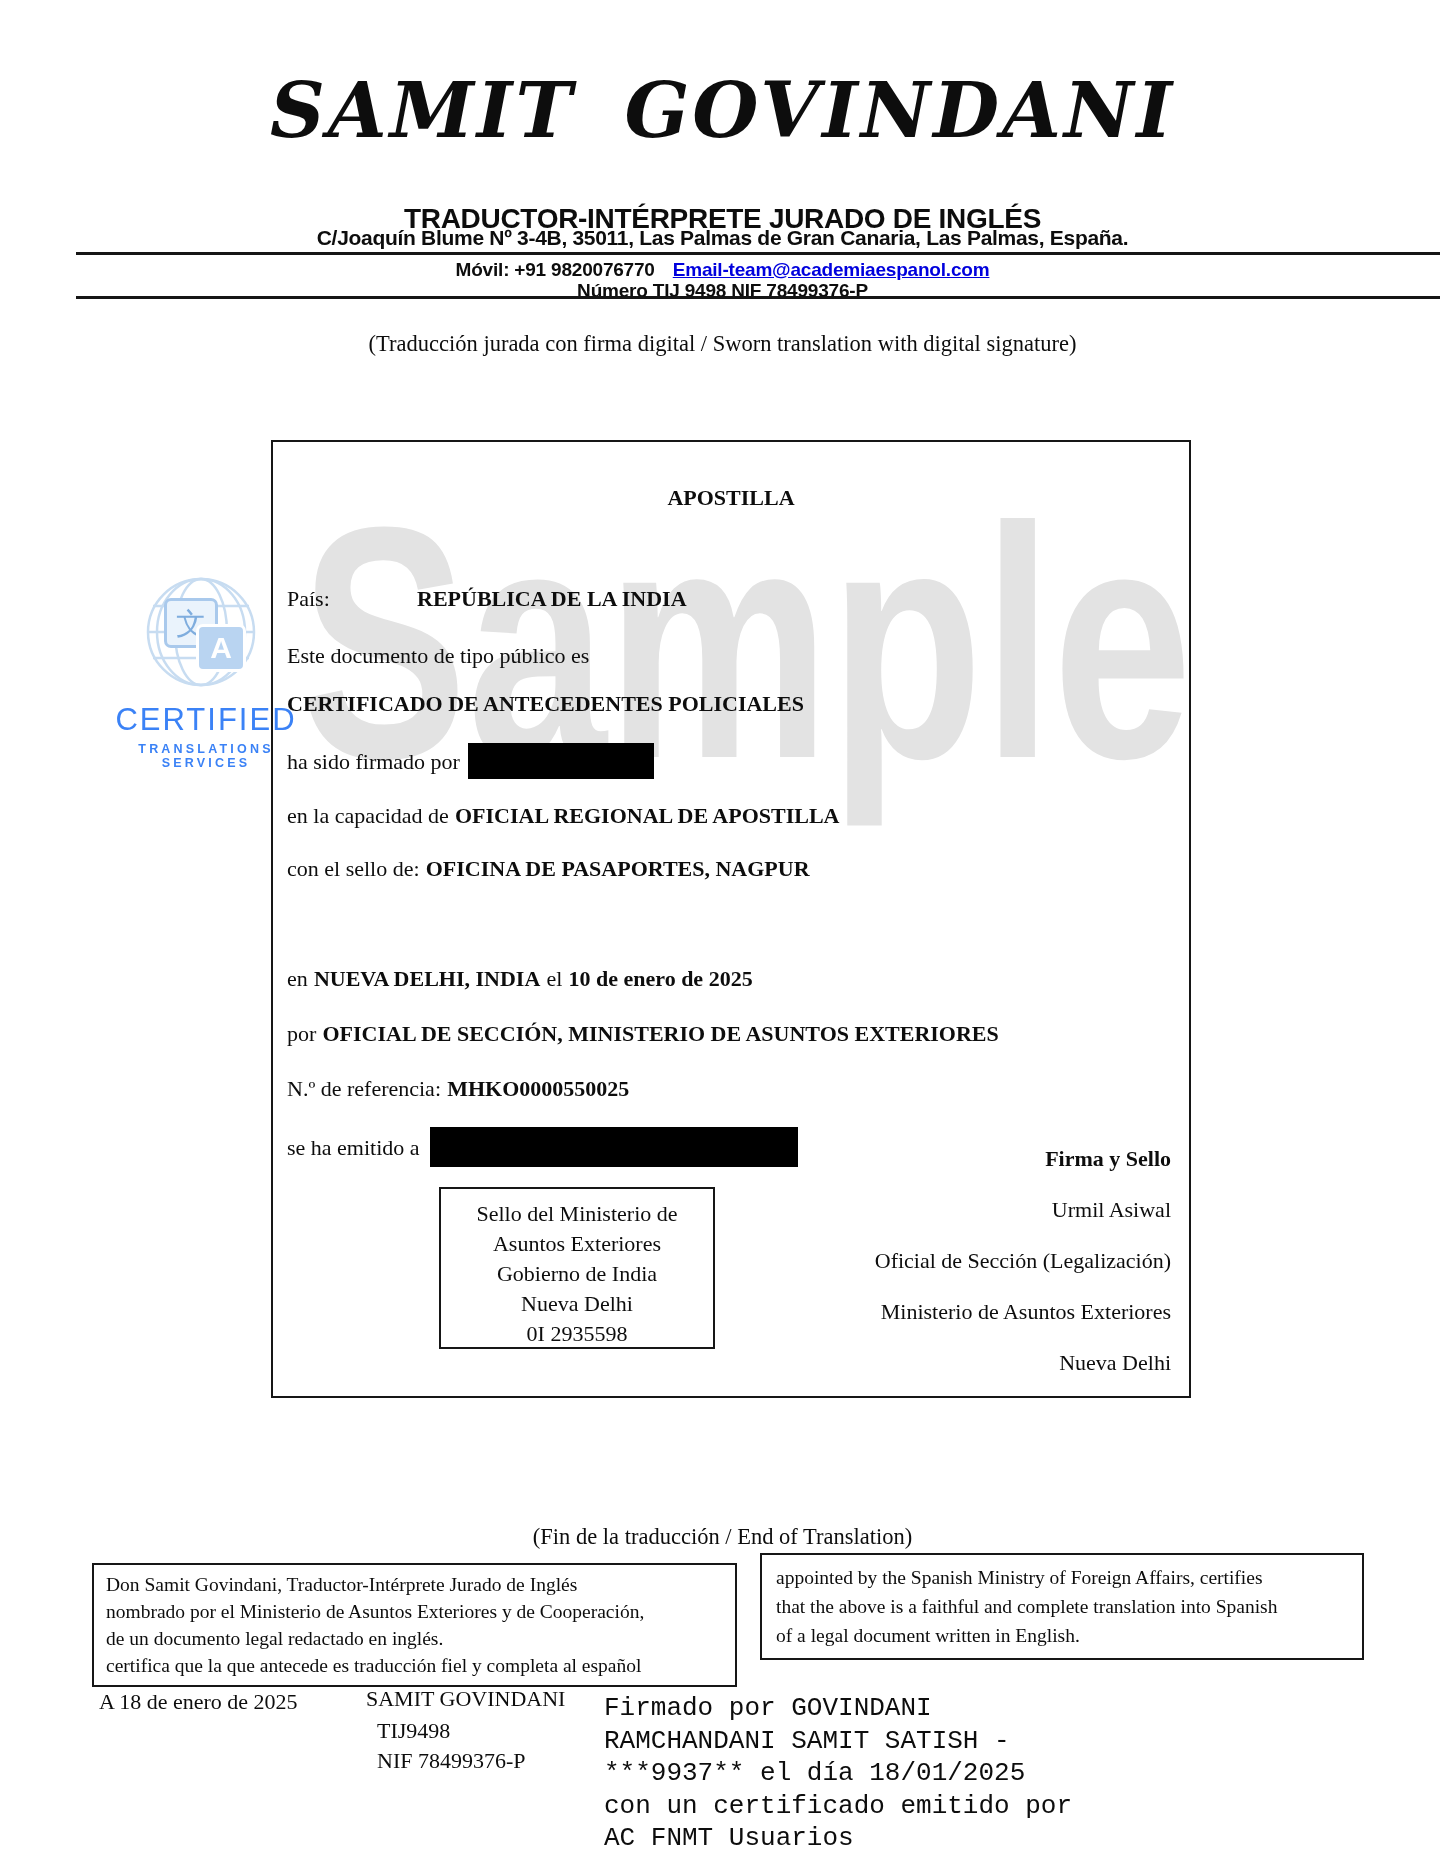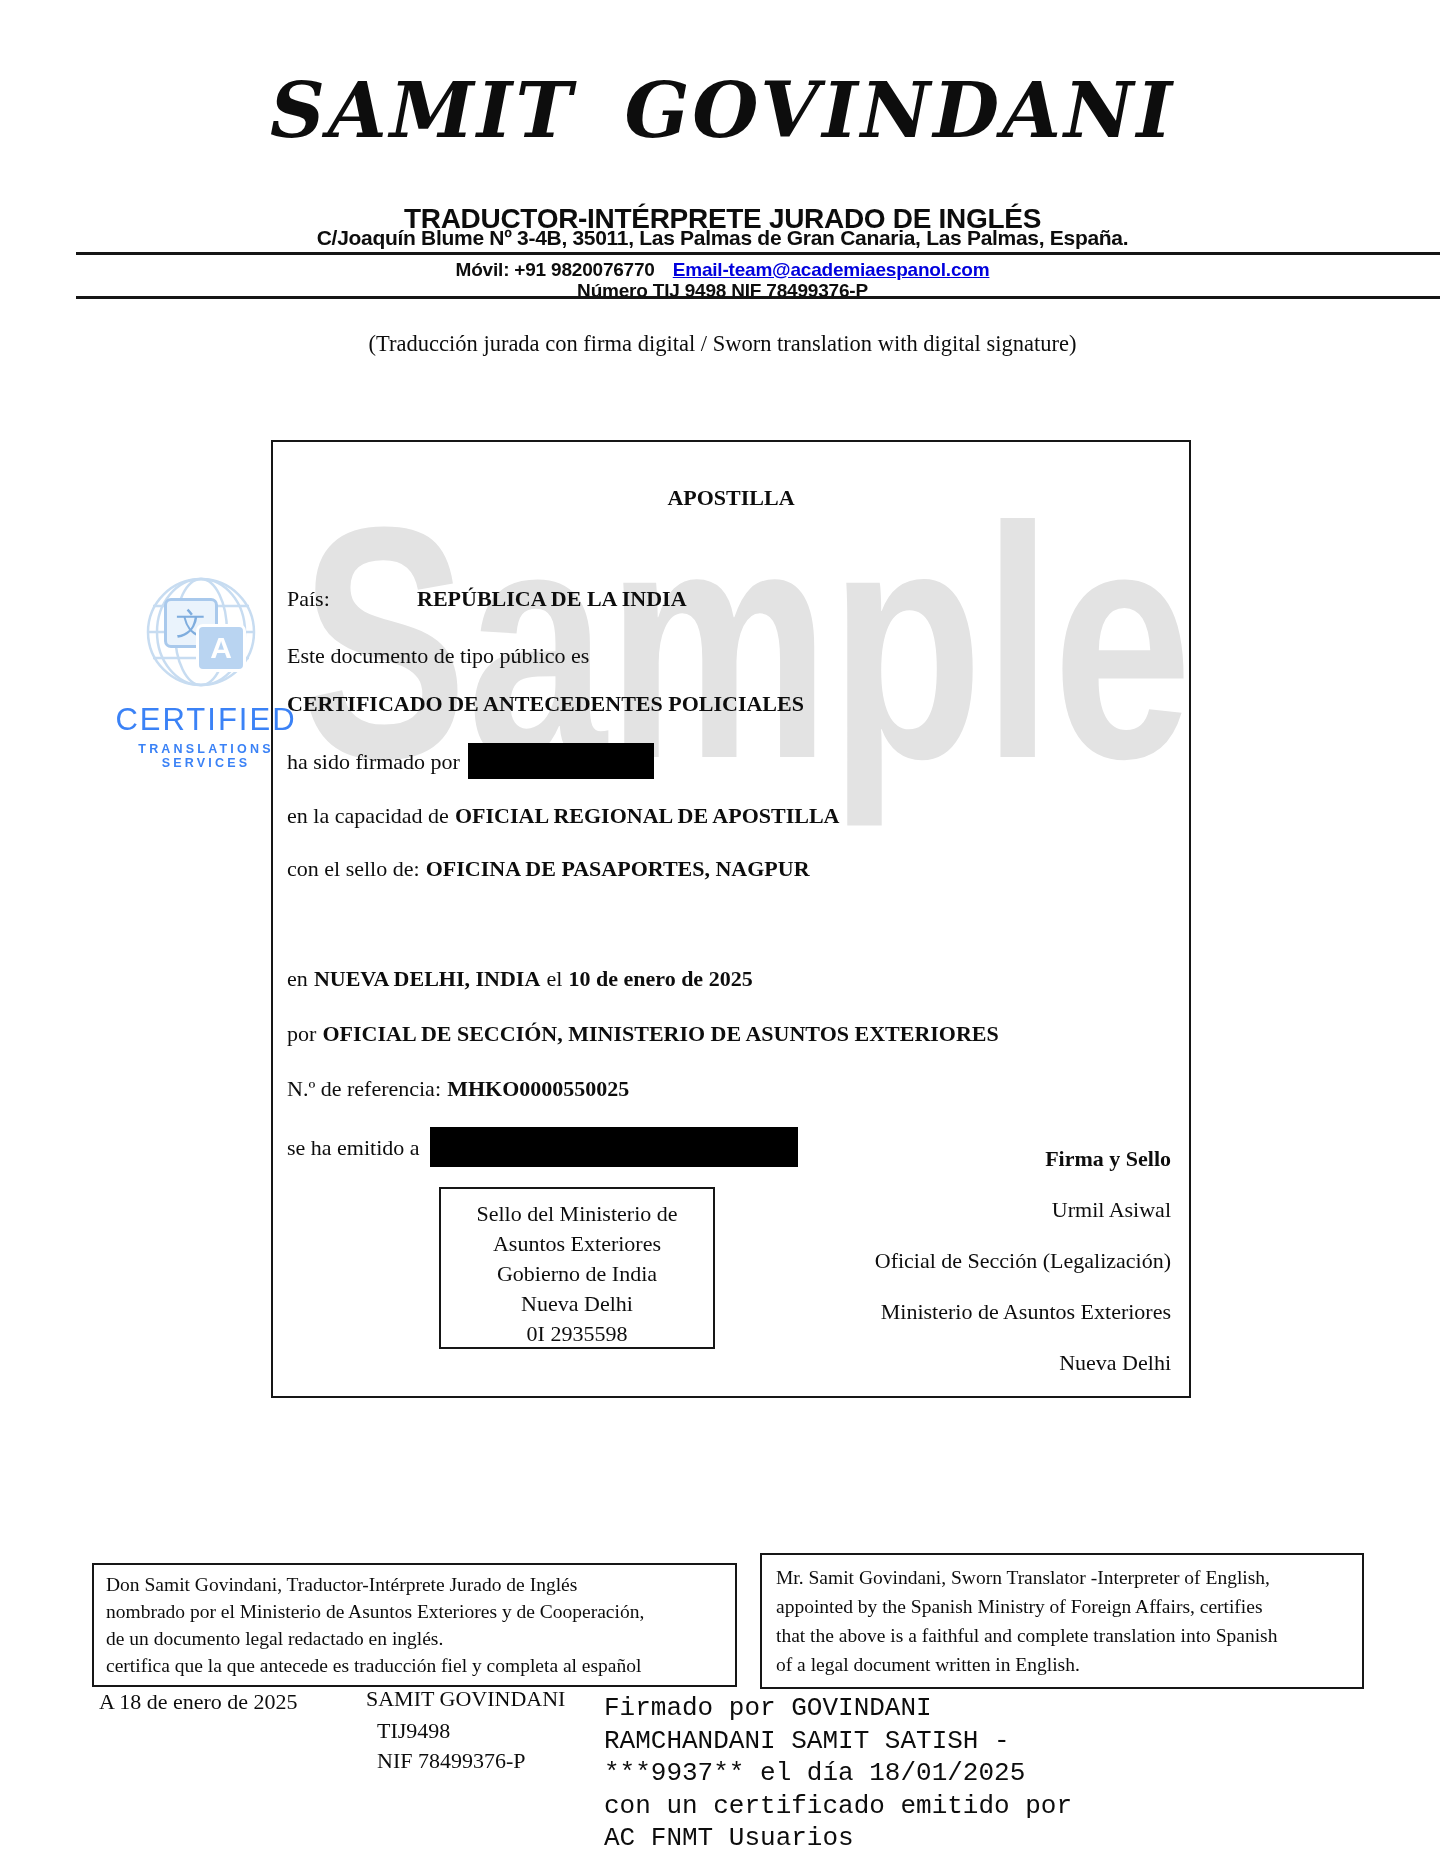--- a/index.html
+++ b/index.html
@@ -128,30 +128,30 @@
 
     <div class="stamp">
       <div>Sello del Ministerio de</div>
       <div>Asuntos Exteriores</div>
       <div>Gobierno de India</div>
       <div>Nueva Delhi</div>
       <div>0I 2935598</div>
     </div>
   </div>
 
+  <div class="abs center endline">(Fin de la traducción / End of Translation)</div>
 
   <div class="abs certbox cert-es">
     <div>Don Samit Govindani, Traductor-Intérprete Jurado de Inglés</div>
     <div>nombrado por el Ministerio de Asuntos Exteriores y de Cooperación,</div>
     <div>de un documento legal redactado en inglés.</div>
     <div>certifica que la que antecede es traducción fiel y completa al español</div>
   </div>
 
   <div class="abs certbox cert-en">
-    <div>Mr. Samit Govindani, Sworn Translator -Interpreter of English,</div>
     <div>appointed by the Spanish Ministry of Foreign Affairs, certifies</div>
     <div>that the above is a faithful and complete translation into Spanish</div>
     <div>of a legal document written in English.</div>
   </div>
 
   <div class="abs f-date">A 18 de enero de 2025</div>
   <div class="abs f-name">SAMIT GOVINDANI</div>
   <div class="abs f-tij">TIJ9498</div>
   <div class="abs f-nif">NIF 78499376-P</div>
 

